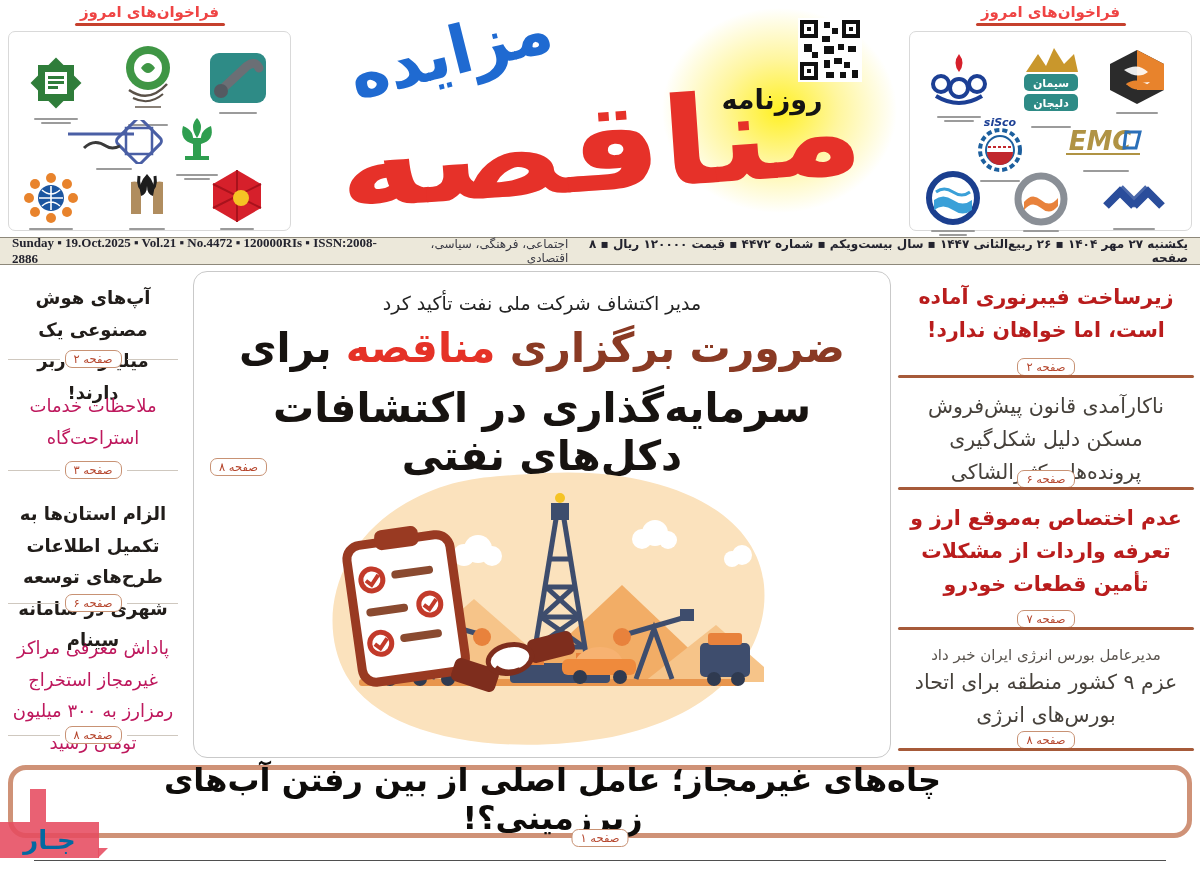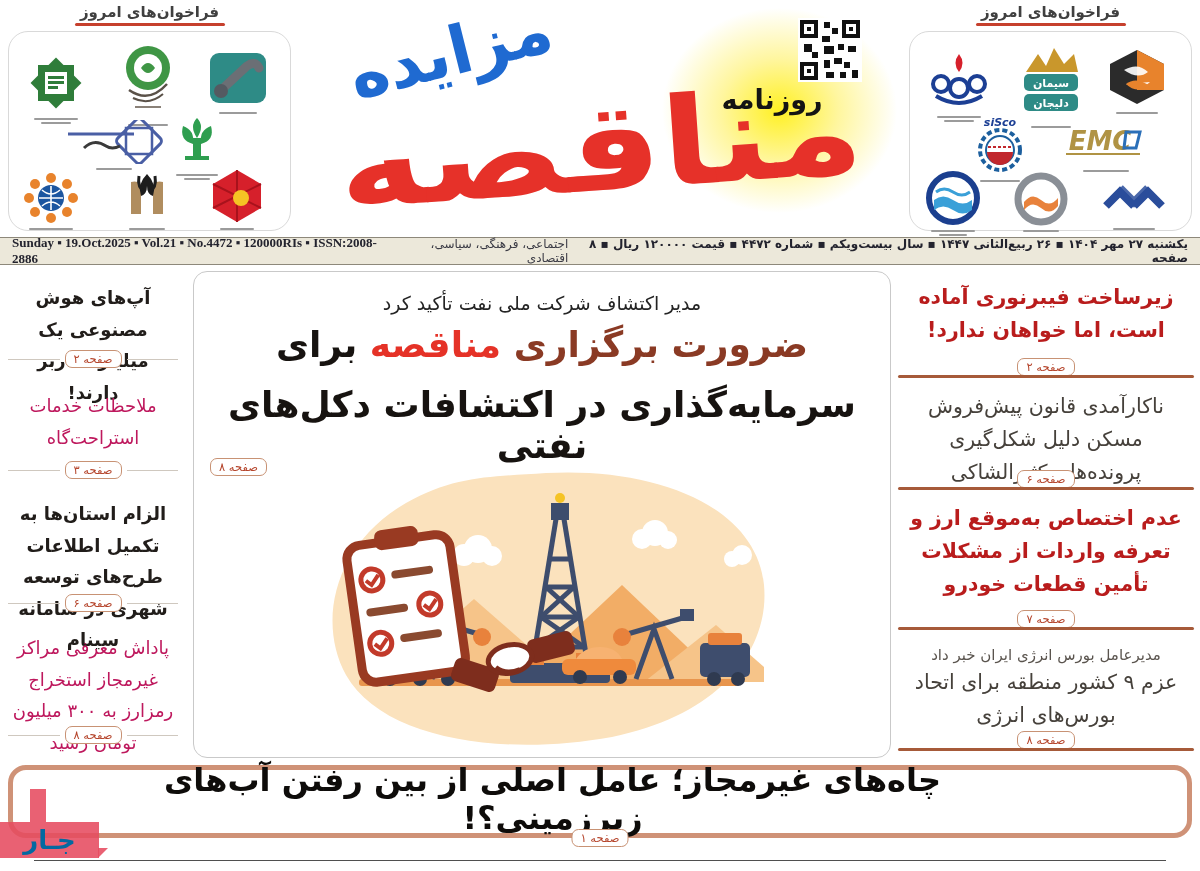--- a/index.html
+++ b/index.html
@@ -2,24 +2,24 @@
 <html lang="fa"><head>
 <meta charset="utf-8">
 <style>
   * { box-sizing: border-box; margin: 0; padding: 0; }
   html,body { width:1200px; height:871px; background:#fff; overflow:hidden; position:relative;
     font-family:"DejaVu Sans", sans-serif; }
   .abs { position:absolute; }
 
   
   .panel-title { position:absolute; top:3px; text-align:center; font-size:15px; font-weight:bold;
-    color:#404040; direction:rtl; }
+    color:#ef4444; direction:rtl; }
   .panel-title .underline { height:3px; background:#c6402d; margin:2px auto 0; width:150px; border-radius:2px; }
   .logo-panel { position:absolute; top:31px; height:200px; width:283px; background:#fff;
-    border:1.5px solid #d9d9d9; border-radius:20px; }
+    border:1.5px solid #d9d9d9; border-radius:7px; }
   .logo { position:absolute; display:flex; flex-direction:column; align-items:center; }
   .cap  { margin-top:2px; }
   .cap i { display:block; height:2px; background:#9b9b9b; border-radius:1px; margin:2px auto 0; }
 
   
   .glow { left:662px; top:8px; width:235px; height:205px; border-radius:50%;
     background:radial-gradient(closest-side,#fff023 0%,#fff69e 50%,rgba(255,255,255,0) 100%); }
   .title-red { left:318px; top:78px; width:565px; text-align:center; font-size:122px; line-height:1.15;
     font-weight:bold; color:#e63129; transform:rotate(-4deg) scaleX(1.18); direction:rtl; }
   .title-blue { left:328px; top:14px; width:245px; text-align:center; font-size:66px;
@@ -43,21 +43,21 @@
   .badge-row .ln { flex:1; height:1px; background:#cfc8bf; }
   .pg-badge { display:inline-block; direction:rtl; font-size:11.5px; color:#b5452c; background:#fff;
     border:1px solid #c89274; border-radius:7px; padding:1px 8px; white-space:nowrap; }
 
   
   .main-box { left:193px; top:271px; width:698px; height:487px; background:#fff;
     border:1.5px solid #c9c9c9; border-radius:14px; }
   .kicker { position:absolute; top:20px; left:0; width:100%; text-align:center;
     direction:rtl; font-size:19px; color:#242424; }
   .hline { position:absolute; left:0; width:100%; text-align:center; direction:rtl;
-    font-weight:bold; font-size:36px; letter-spacing:-1px; color:#171310; }
+    font-weight:bold; font-size:41px; letter-spacing:-1px; color:#171310; }
   .hl1 { top:52px; }
   .hl2 { top:112px; }
   .h-brown { color:#8a3a24; }
   .h-red { color:#e53227; }
   .main-pg { position:absolute; left:16px; top:186px; }
 
   
   .rc-item { left:898px; width:296px; padding:0 8px; text-align:center; direction:rtl; line-height:1.6; }
   .rc-bold { font-weight:bold; font-size:20.5px; color:#b91c1c; }
   .rc-reg  { font-size:20.5px; color:#46413b; }

